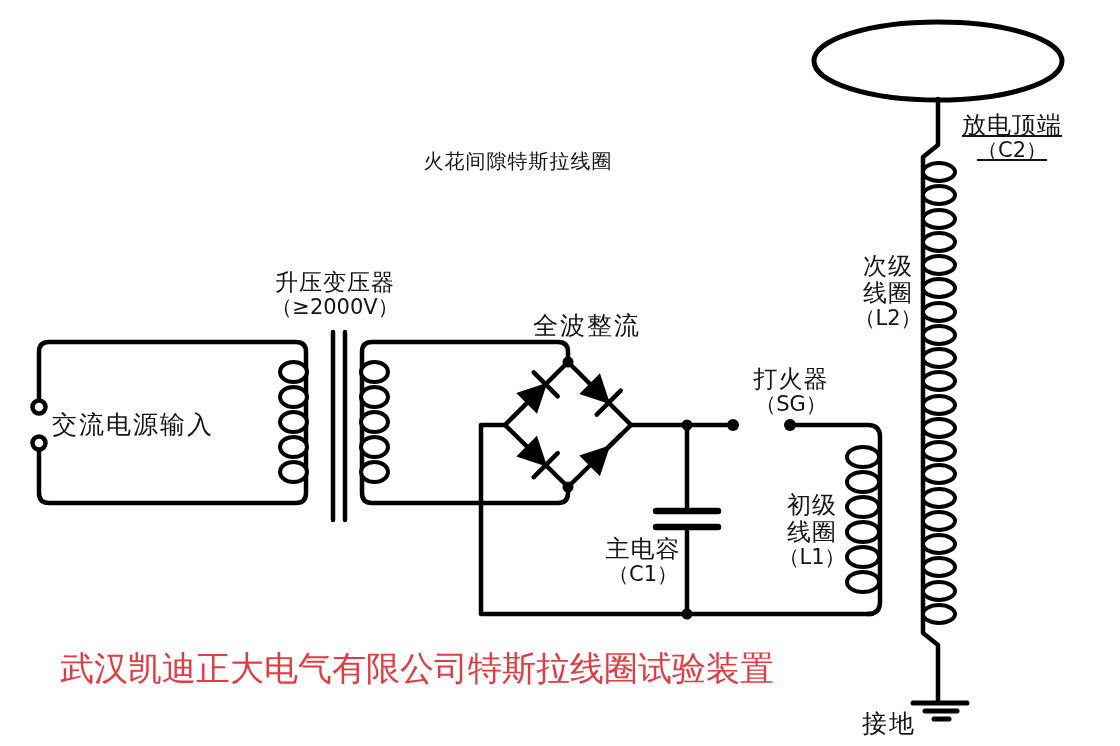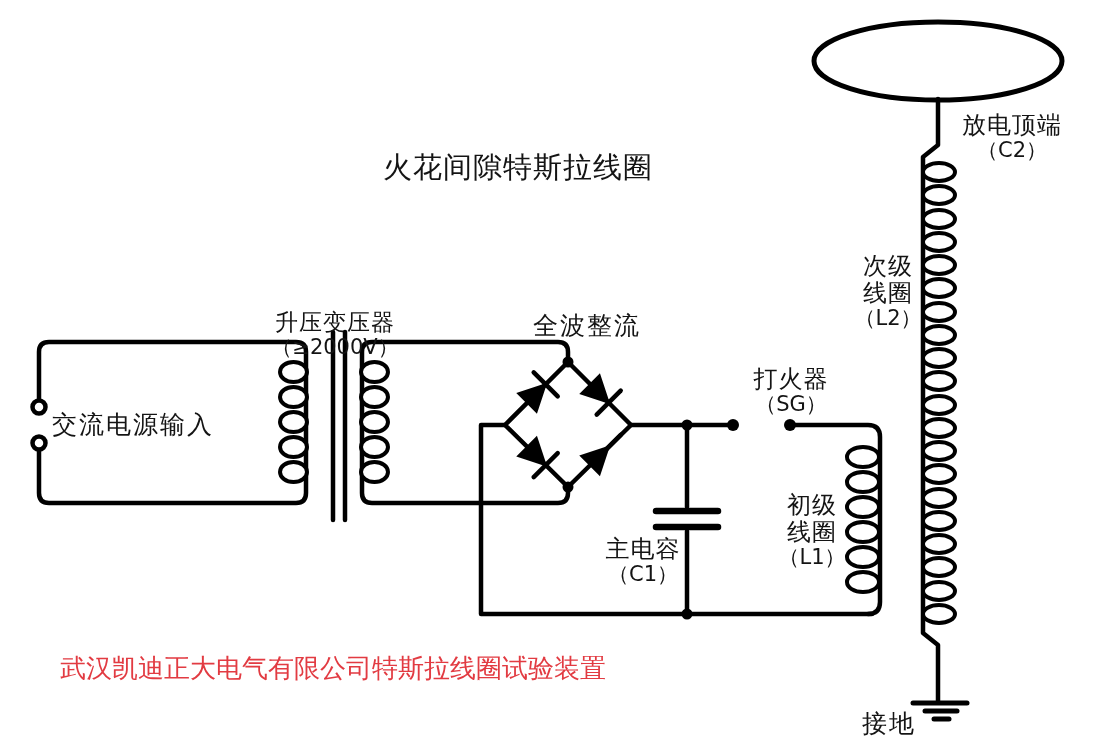--- a/index.html
+++ b/index.html
@@ -1,30 +1,30 @@
 <!DOCTYPE html>
 <html><head>
 <meta charset="utf-8">
 <style>
   html,body{margin:0;padding:0;background:#ffffff;}
   #stage{position:relative;width:1120px;height:746px;background:#ffffff;overflow:hidden;
          font-family:"DejaVu Sans", sans-serif;}
   #circuit{position:absolute;left:0;top:0;width:1120px;height:746px;}
   .lbl{position:absolute;color:#141414;white-space:nowrap;line-height:1.18;}
   .center{text-align:center;}
-  .title-main{font-size:29px;letter-spacing:1px;font-weight:500;}
+  .title-main{font-size:20px;letter-spacing:1px;font-weight:500;}
   .title-sub{font-size:25px;letter-spacing:2px;margin-top:5px;font-weight:500;}
   .l23{font-size:23px;letter-spacing:1px;}
   .l21{font-size:21px;}
   .l25{font-size:25px;letter-spacing:2px;}
   .l24{font-size:24px;letter-spacing:1px;}
   .stack div{line-height:1.12;}
   .watermark{position:absolute;left:60px;top:650px;
              font-family:"DejaVu Serif", serif;
-             font-size:26px;line-height:36px;white-space:nowrap;}
+             font-size:34px;line-height:36px;white-space:nowrap;}
 </style>
 </head>
 <body>
 
 <div id="stage">
 
   <svg id="circuit" viewBox="0 0 1120 746">
     <g stroke="#000000" stroke-width="4.5" fill="none" stroke-linecap="round" stroke-linejoin="round">
 
       <g>
@@ -153,21 +153,21 @@
     <g fill="#ffffff" stroke="#000000" stroke-width="4.5">
       <circle cx="39" cy="407" r="6.5"></circle>
       <circle cx="39" cy="443" r="6.5"></circle>
     </g>
   </svg>
 
   <div class="lbl center" style="left:368px;top:150px;width:300px;">
     <div class="title-main">火花间隙特斯拉线圈</div>
   </div>
 
-  <div class="lbl center stack" style="left:240px;top:270px;width:190px;margin-top:40px;">
+  <div class="lbl center stack" style="left:240px;top:270px;width:190px;">
     <div class="l23">升压变压器</div>
     <div class="l21">（≥2000V）</div>
   </div>
 
   <div class="lbl l25" style="left:52px;top:410px;">交流电源输入</div>
 
   <div class="lbl l25" style="left:533px;top:311px;">全波整流</div>
 
   <div class="lbl center stack" style="left:718px;top:366px;width:146px;">
     <div class="l24">打火器</div>
@@ -184,21 +184,21 @@
     <div class="l24">线圈</div>
     <div class="l21">（L1）</div>
   </div>
 
   <div class="lbl center stack" style="left:838px;top:253px;width:100px;">
     <div class="l24">次级</div>
     <div class="l24">线圈</div>
     <div class="l21">（L2）</div>
   </div>
 
-  <div class="lbl center stack" style="left:938px;top:112px;width:148px;">
+  <div class="lbl center stack" style="left:938px;top:112px;width:148px;text-decoration:underline;">
     <div class="l24">放电顶端</div>
     <div class="l21">（C2）</div>
   </div>
 
   <div class="lbl l25" style="left:862px;top:709px;">接地</div>
 
   <div class="watermark" id="wm" style="color: rgb(226, 59, 66);">
     <div>武汉凯迪正大电气有限公司特斯拉线圈试验装置</div>
   </div>
 

